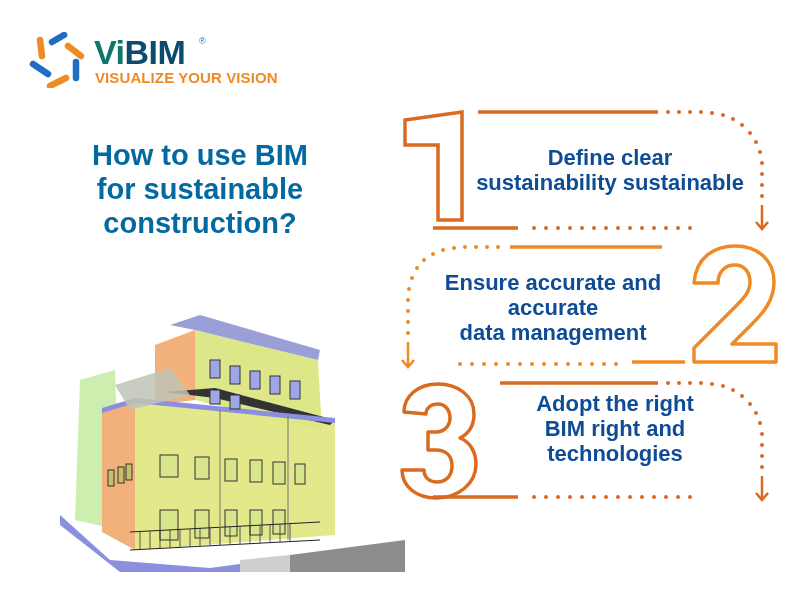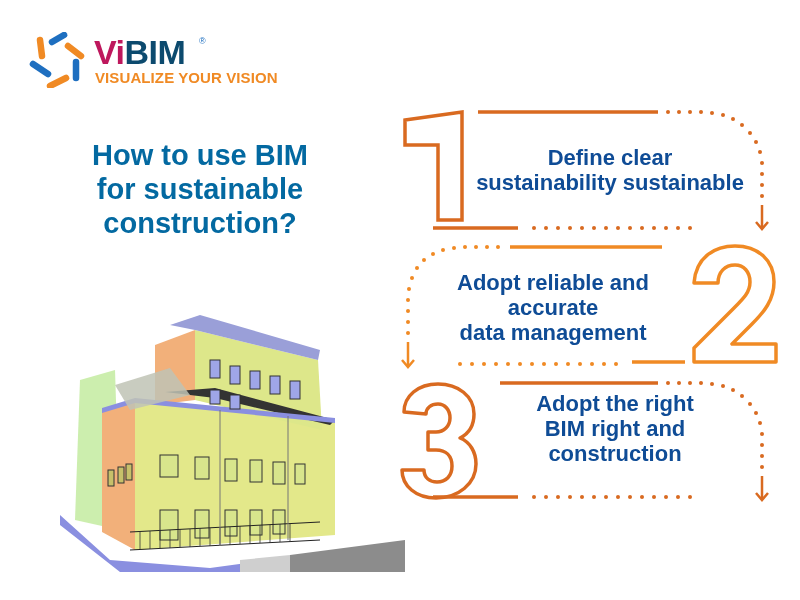--- a/index.html
+++ b/index.html
@@ -6,21 +6,21 @@
   body {
     width: 800px; height: 600px; background: #ffffff; position: relative; overflow: hidden;
     font-family: "Liberation Sans", "DejaVu Sans", sans-serif;
   }
   .abs { position: absolute; }
 
   
   .logo { left: 28px; top: 32px; width: 200px; height: 56px; }
   .logo-mark { position: absolute; left: 0; top: 0; width: 60px; height: 56px; }
   .logo-word { position: absolute; left: 66px; top: 2px; font-size: 34px; font-weight: 700; letter-spacing: -0.5px; line-height: 36px; }
-  .logo-word .vi { color: #be185d; }
+  .logo-word .vi { color: #0f766e; }
   .logo-word .bim { color: #0c4a6e; }
   .logo-reg { position: absolute; left: 171px; top: 4px; font-size: 9px; color: #1E6FC0; }
   .logo-tag { position: absolute; left: 67px; top: 37px; font-size: 15px; font-weight: 700; color: #F08A24; letter-spacing: 0.1px; white-space: nowrap; }
 
   
   .title { left: 40px; top: 138px; width: 320px; text-align: center; color: #0369a1; font-weight: 700; font-size: 29px; line-height: 34px; }
 
   
   .building { left: 60px; top: 310px; width: 345px; height: 262px; }
 
@@ -269,21 +269,21 @@
     <line x1="762" y1="476" x2="762" y2="499"></line>
     <polyline points="756,493 762,500 768,493"></polyline>
   </g>
 </svg>
 
 <div class="abs step-text step1-text">
   <div>Define clear</div>
   <div>sustainability sustainable</div>
 </div>
 <div class="abs step-text step2-text">
-  <div>Adopt reliable and</div>
+  <div>Ensure accurate and</div>
   <div>accurate</div>
   <div>data management</div>
 </div>
 <div class="abs step-text step3-text">
   <div>Adopt the right</div>
   <div>BIM right and</div>
-  <div>construction</div>
+  <div>technologies</div>
 </div>
 
 </body></html>

